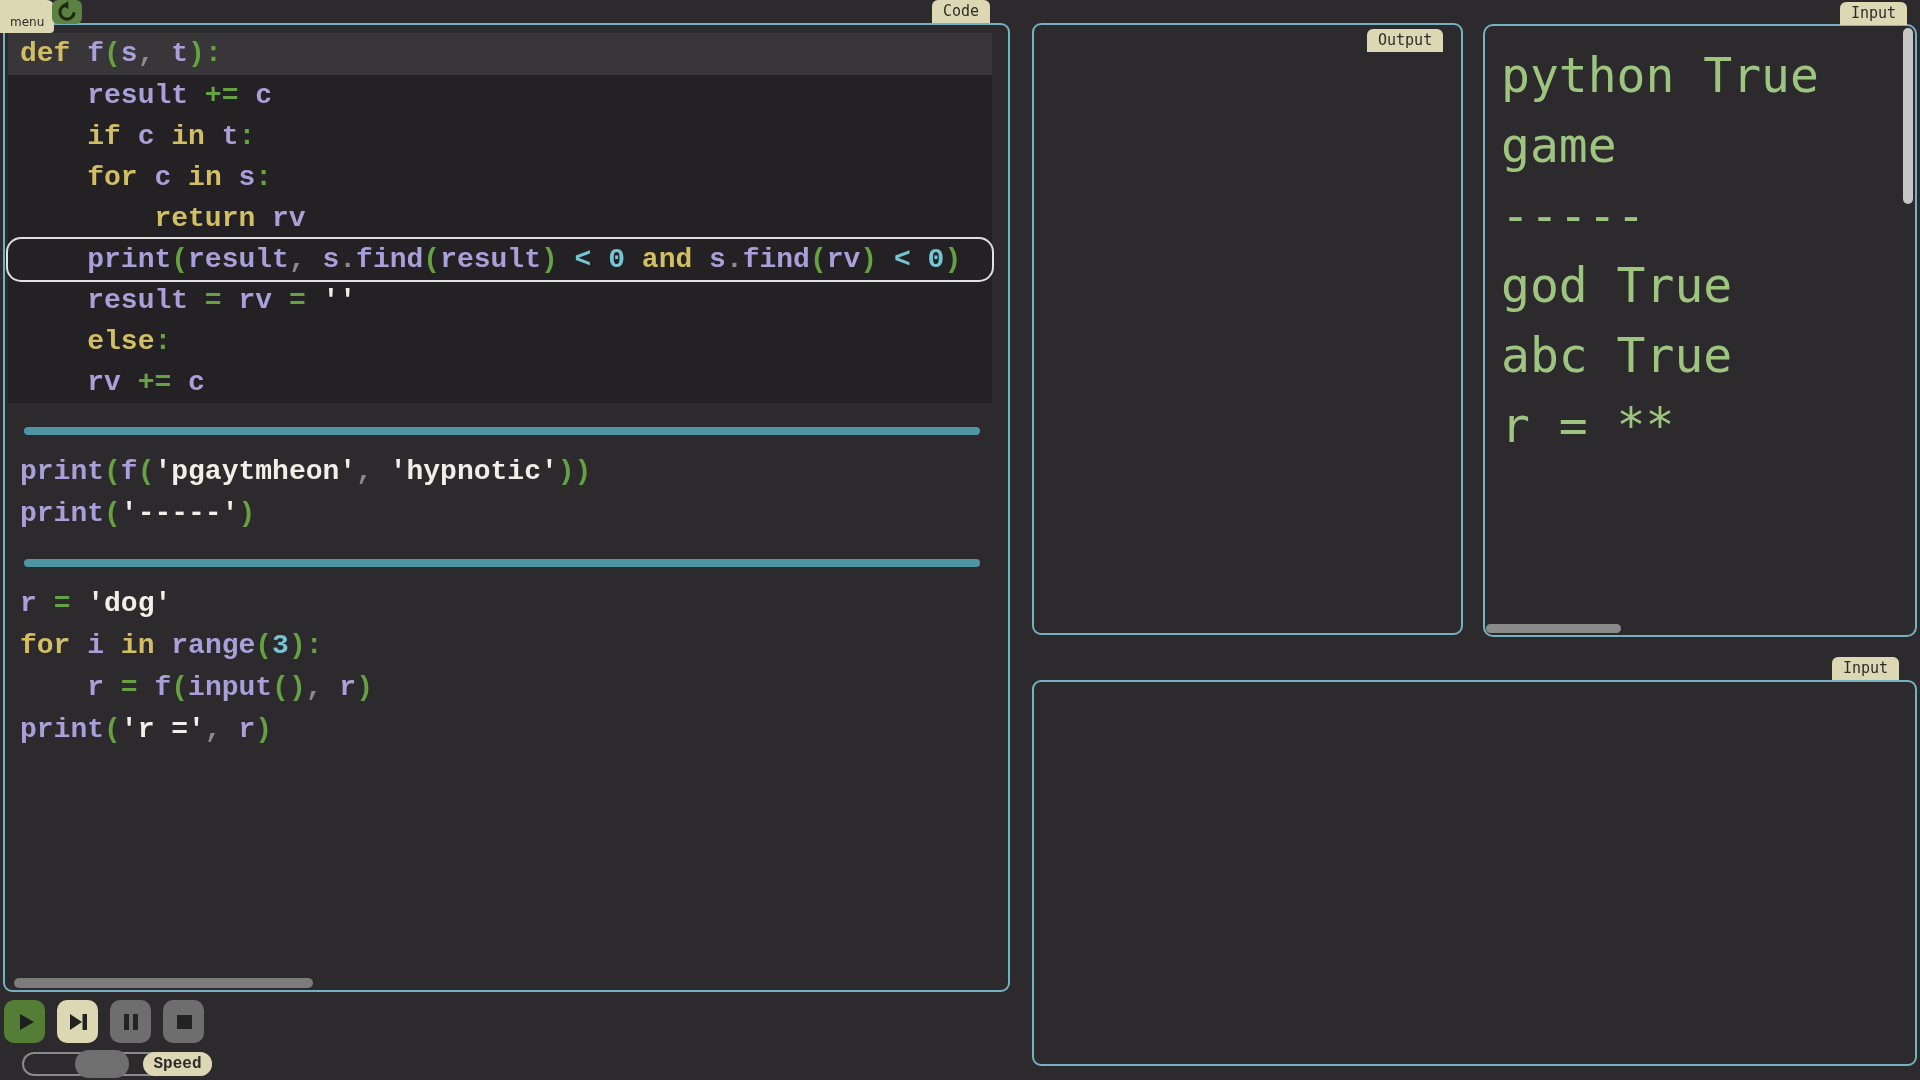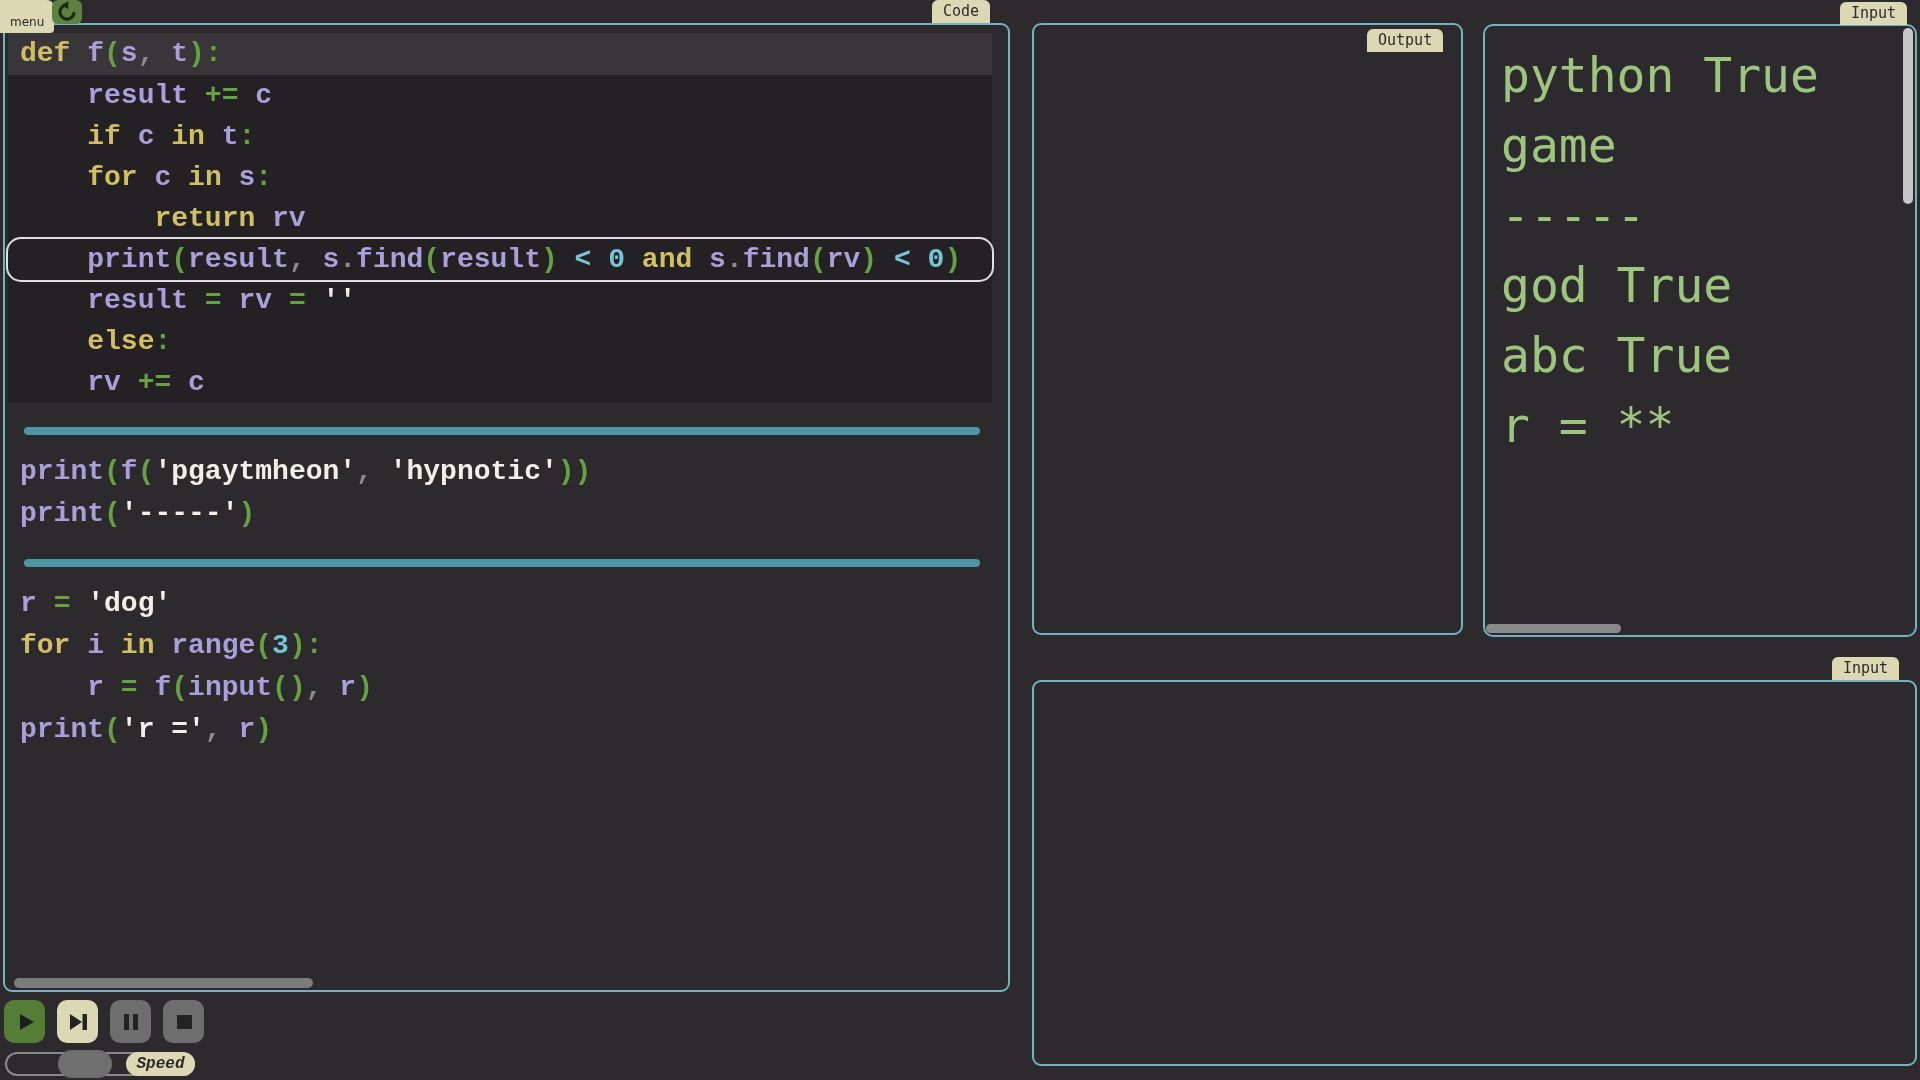--- a/index.html
+++ b/index.html
@@ -68,22 +68,22 @@
 
   
   #controls{position:absolute;left:4px;top:1000px;display:flex;gap:12px;}
   .ctrl-btn{width:41px;height:43px;border-radius:10px;display:flex;align-items:center;justify-content:center;}
   #play-button{background:#547d36;}
   #step-button{background:var(--tab-bg);}
   #pause-button{background:#6e6e6e;}
   #stop-button{background:#6e6e6e;}
 
   
-  #speed-slider{position:absolute;left:5px;top:1052px;width:190px;height:24px;
-       border:2px solid #8a8a8a;border-radius:13px;font-style:italic;}
+  #speed-slider{position:absolute;left:22px;top:1052px;width:190px;height:24px;
+       border:2px solid #8a8a8a;border-radius:13px;}
   #speed-thumb{position:absolute;left:51px;top:-4px;width:54px;height:28px;
        background:#6f6f6f;border-radius:14px;}
   #speed-label{position:absolute;right:-2px;top:-2px;height:24px;min-width:69px;
        background:var(--tab-bg);color:var(--tab-fg);border-radius:12px;
        display:flex;align-items:center;justify-content:center;
        font-family:"Liberation Mono",monospace;font-weight:bold;font-size:16px;padding:0 10px;}
 </style>
 </head>
 <body>
 

